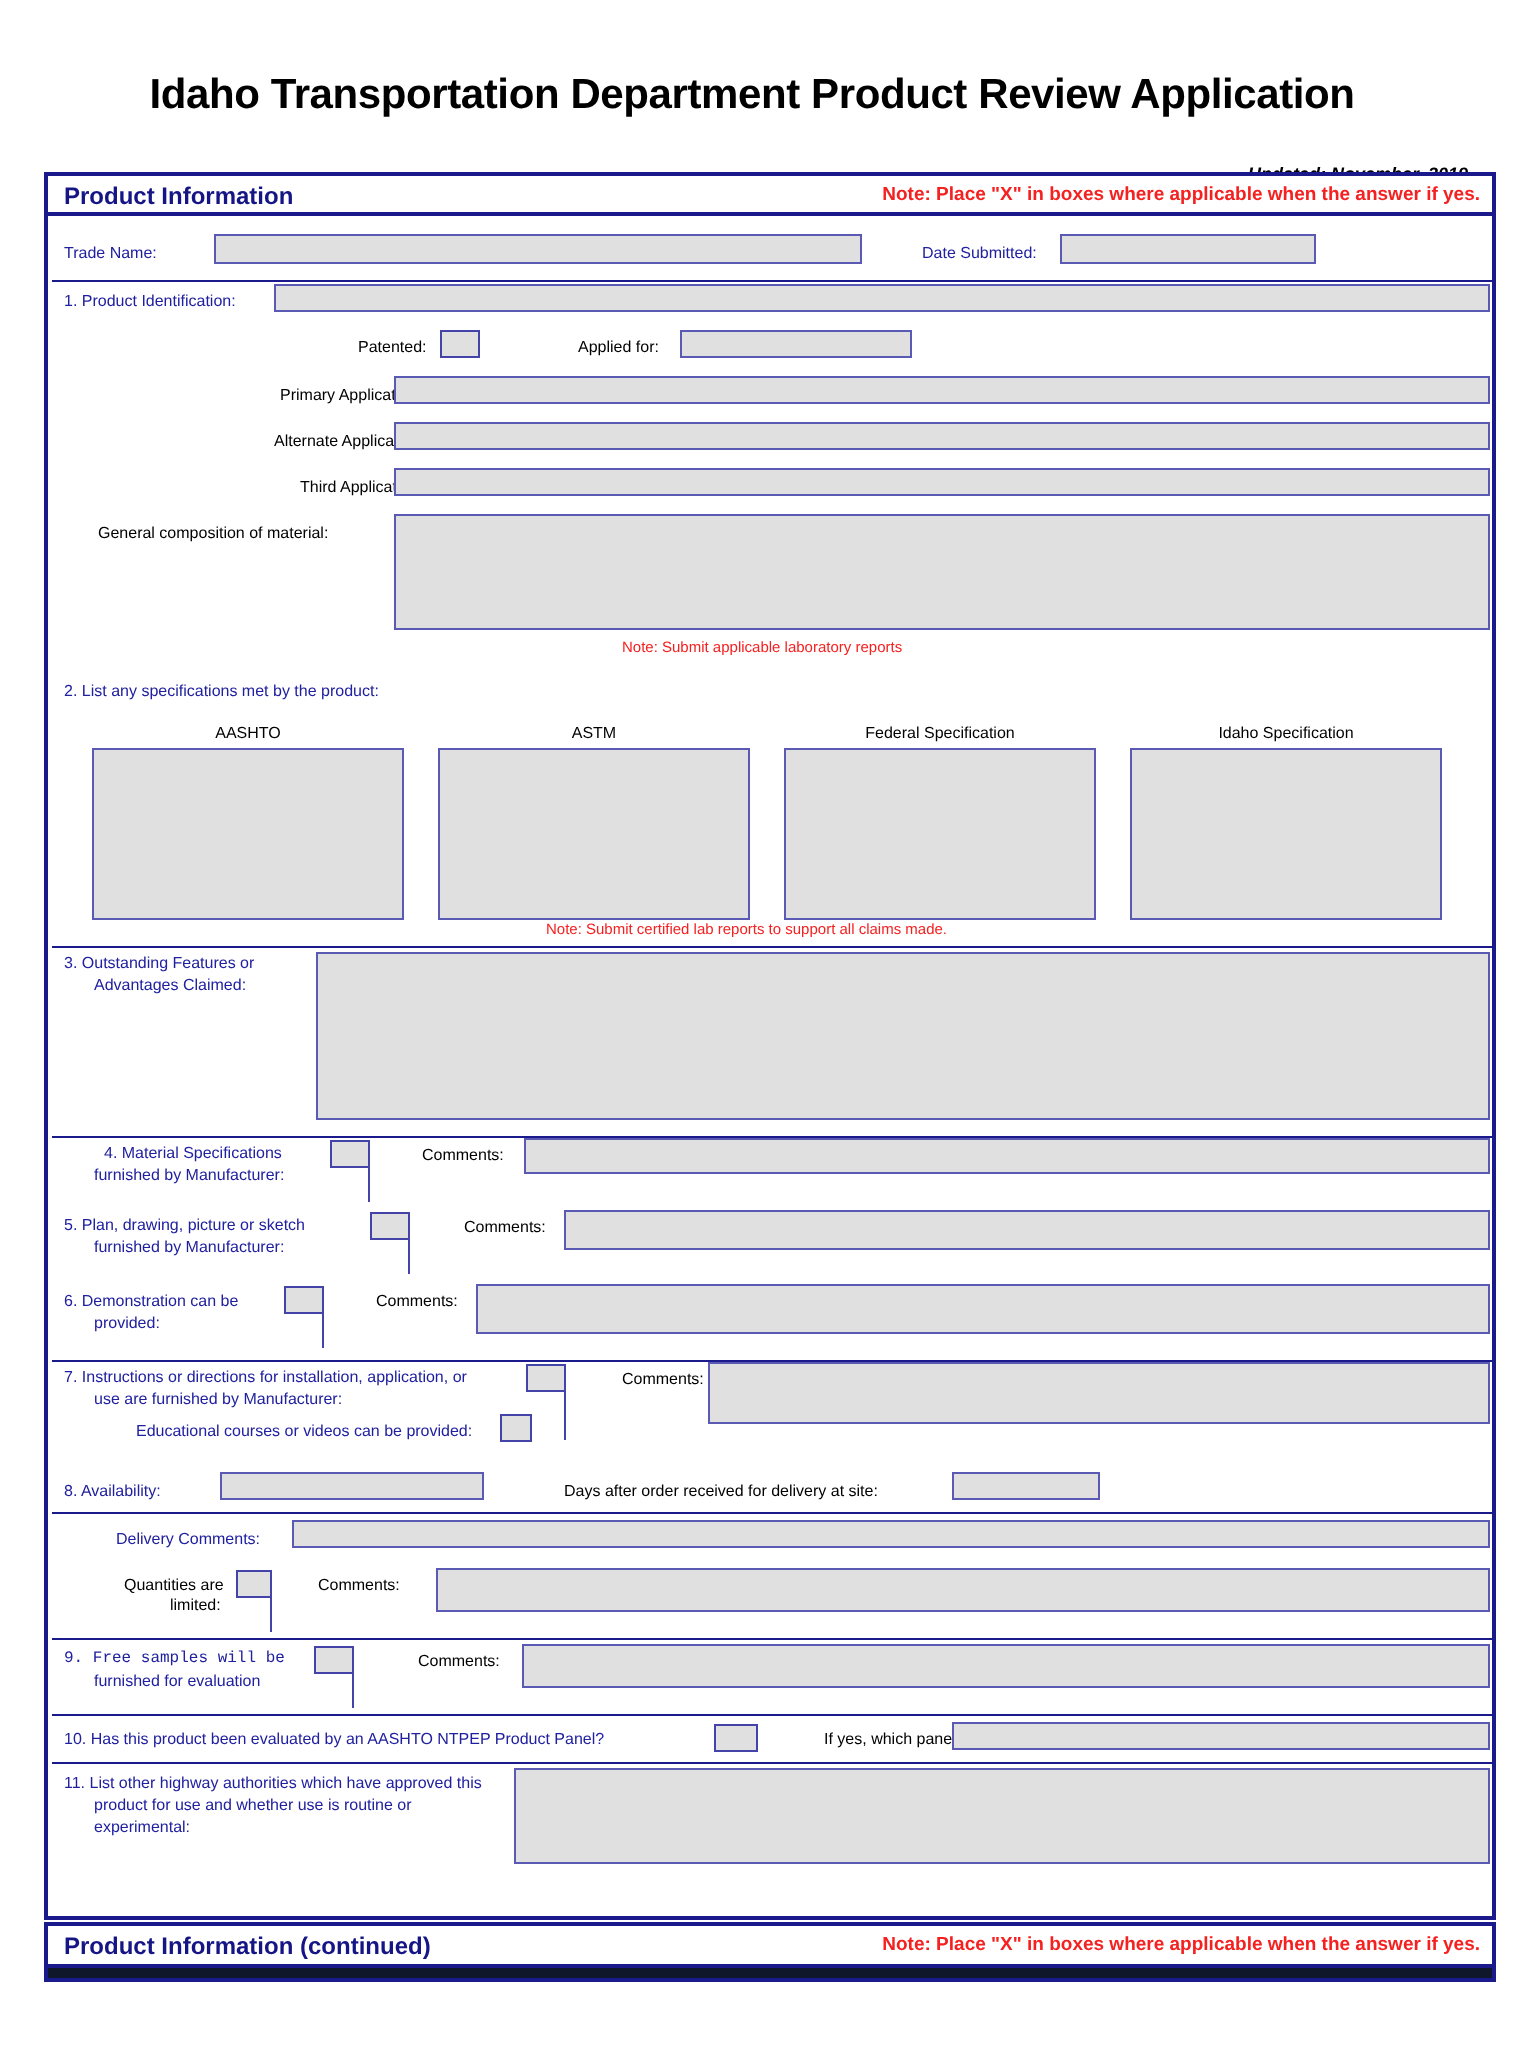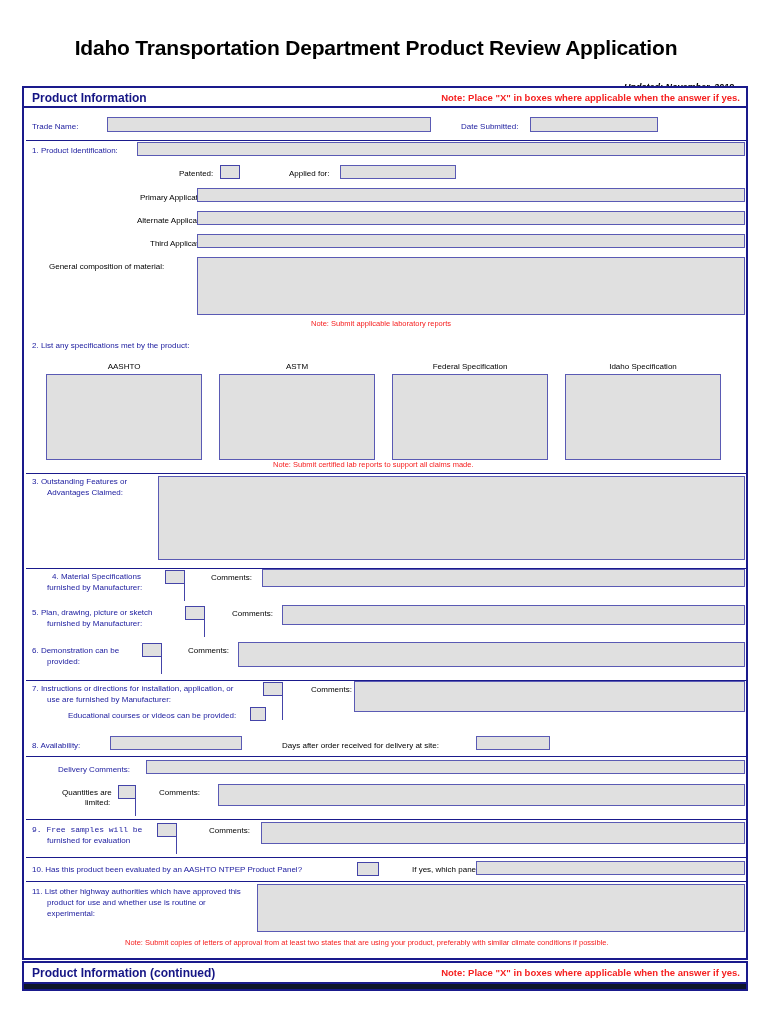--- a/index.html
+++ b/index.html
@@ -201,21 +201,20 @@
     <div class="lbl" style="left:388px;top:777px;">If yes, which panel?</div>
     <div class="fld" style="left:452px;top:773px;width:269px;height:14px;"></div>
 
     <div class="hr-blue" style="left:2px;top:793px;width:722px;"></div>
 
     <div class="lbl-blue" style="left:8px;top:799px;">11. List other highway authorities which have approved this</div>
     <div class="lbl-blue" style="left:23px;top:810px;">product for use and whether use  is routine or</div>
     <div class="lbl-blue" style="left:23px;top:821px;">experimental:</div>
     <div class="fld" style="left:233px;top:796px;width:488px;height:48px;"></div>
 
-    <div class="note-red" style="left:101px;top:850px;">Note:  Submit copies of letters of approval from at least two states that are using your product, preferably with similar climate conditions if possible.</div>
 
   </div>
 
   <div class="form-frame2">
     <div class="sec-bar bottom">
       <div class="sec-title">Product Information (continued)</div>
       <div class="sec-note">Note:  Place "X" in boxes where applicable when the answer if yes.</div>
     </div>
   </div>
 

